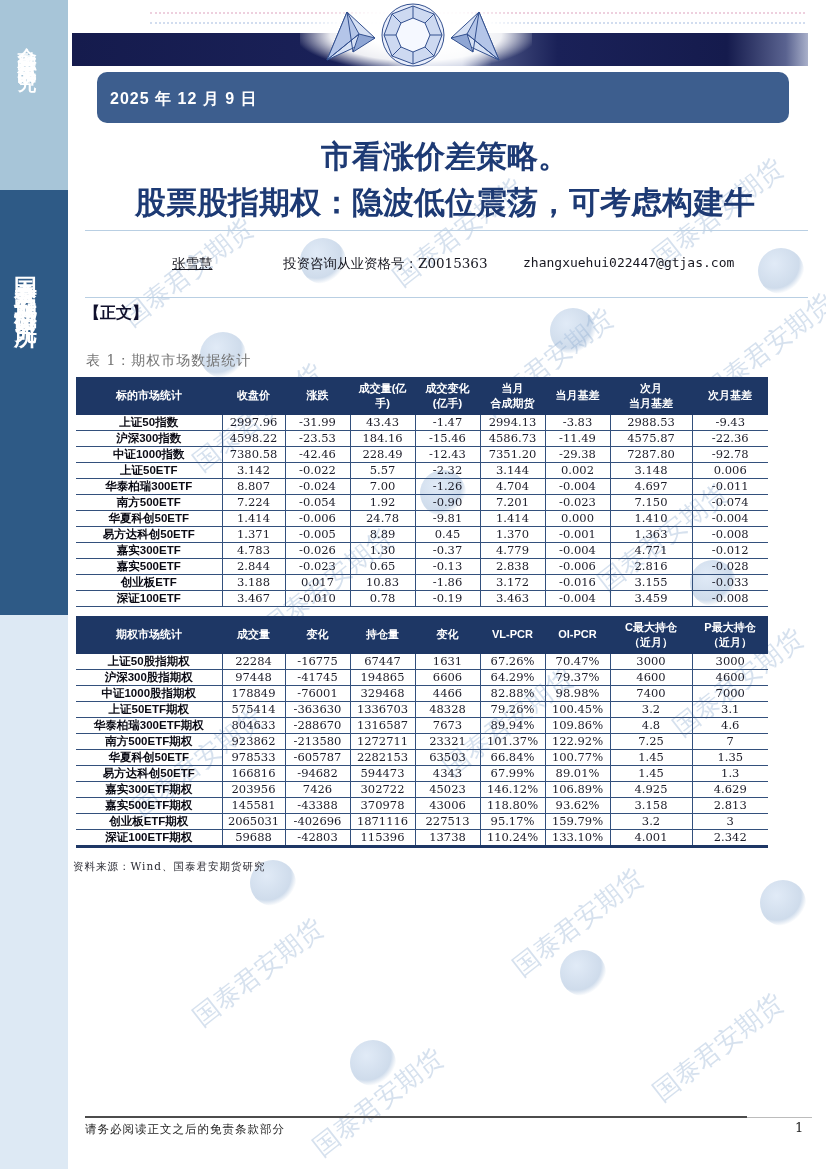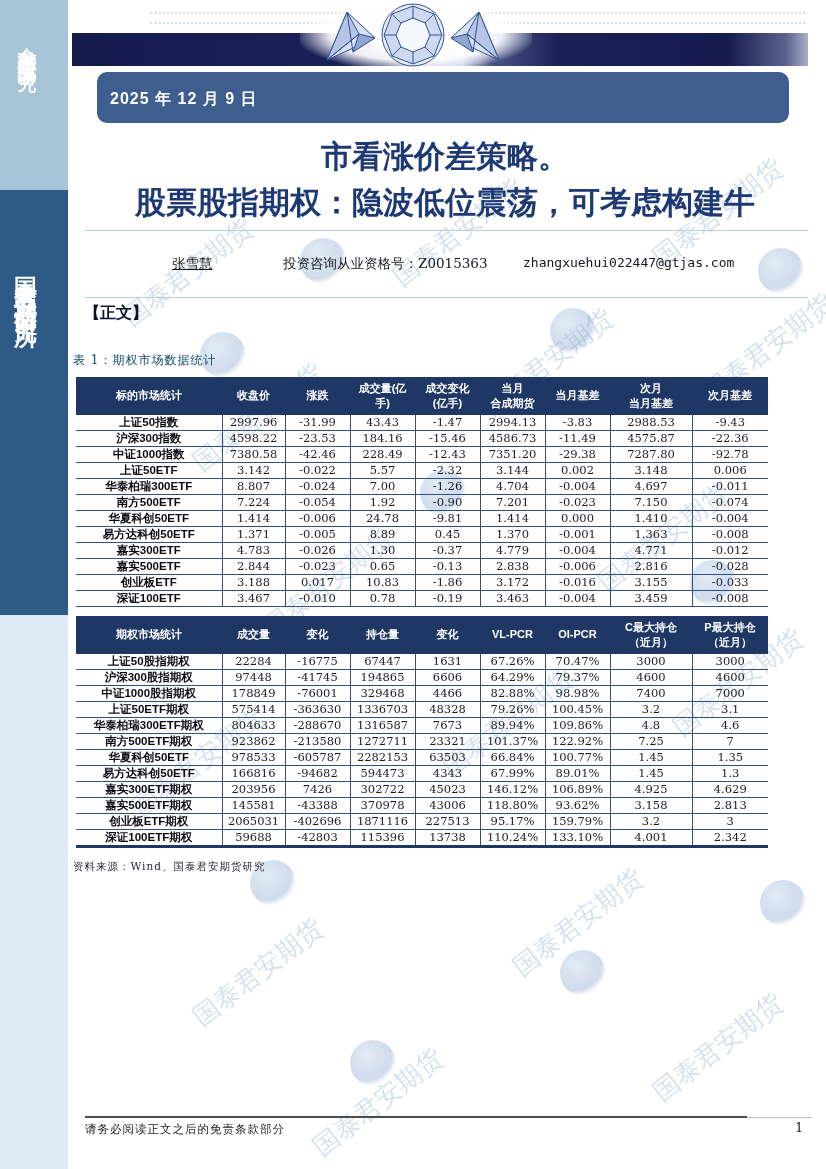--- a/index.html
+++ b/index.html
@@ -33,21 +33,21 @@
   
   .hline{position:absolute;height:0;border-top:1px solid #b9cfe3;z-index:2;}
   .hl1{left:85px;top:230px;width:723px;}
   .hl2{left:85px;top:297px;width:723px;}
   .author{position:absolute;top:255px;font-size:13.5px;color:#16161f;z-index:2;}
   .a-name{left:172px;text-decoration:underline;}
   .a-qual{left:283px;}
   .a-mail{left:523px;font-family:"DejaVu Sans Mono",monospace;font-size:13px;}
   .marker{position:absolute;left:84px;top:303px;font-size:16px;font-weight:bold;color:#10102c;z-index:2;}
   
-  .caption{position:absolute;left:73px;top:352px;font-size:12px;color:#0c4a6e;z-index:2;letter-spacing:1px;}
+  .caption{position:absolute;left:86px;top:352px;font-size:14px;color:#737373;z-index:2;letter-spacing:1px;}
   table.rpt{position:absolute;left:76px;width:692px;border-collapse:collapse;table-layout:fixed;z-index:2;}
   .t1{top:377px;}
   .t2{top:616px;}
   table.rpt th{background:#1e3765;color:#ffffff;font-family:"Liberation Sans",sans-serif;
         font-weight:bold;font-size:11px;line-height:1.35;text-align:center;vertical-align:middle;
         padding:4px 1px;white-space:pre-line;}
   table.rpt td{font-size:11.5px;line-height:15px;height:15px;padding:0;text-align:center;
         color:#1c1c28;border-bottom:1px solid #33507c;background:transparent;}
   table.rpt td + td{border-left:1px solid #33507c;}
   table.rpt td:first-child{font-family:"Liberation Sans",sans-serif;font-weight:bold;color:#0a0a14;}

